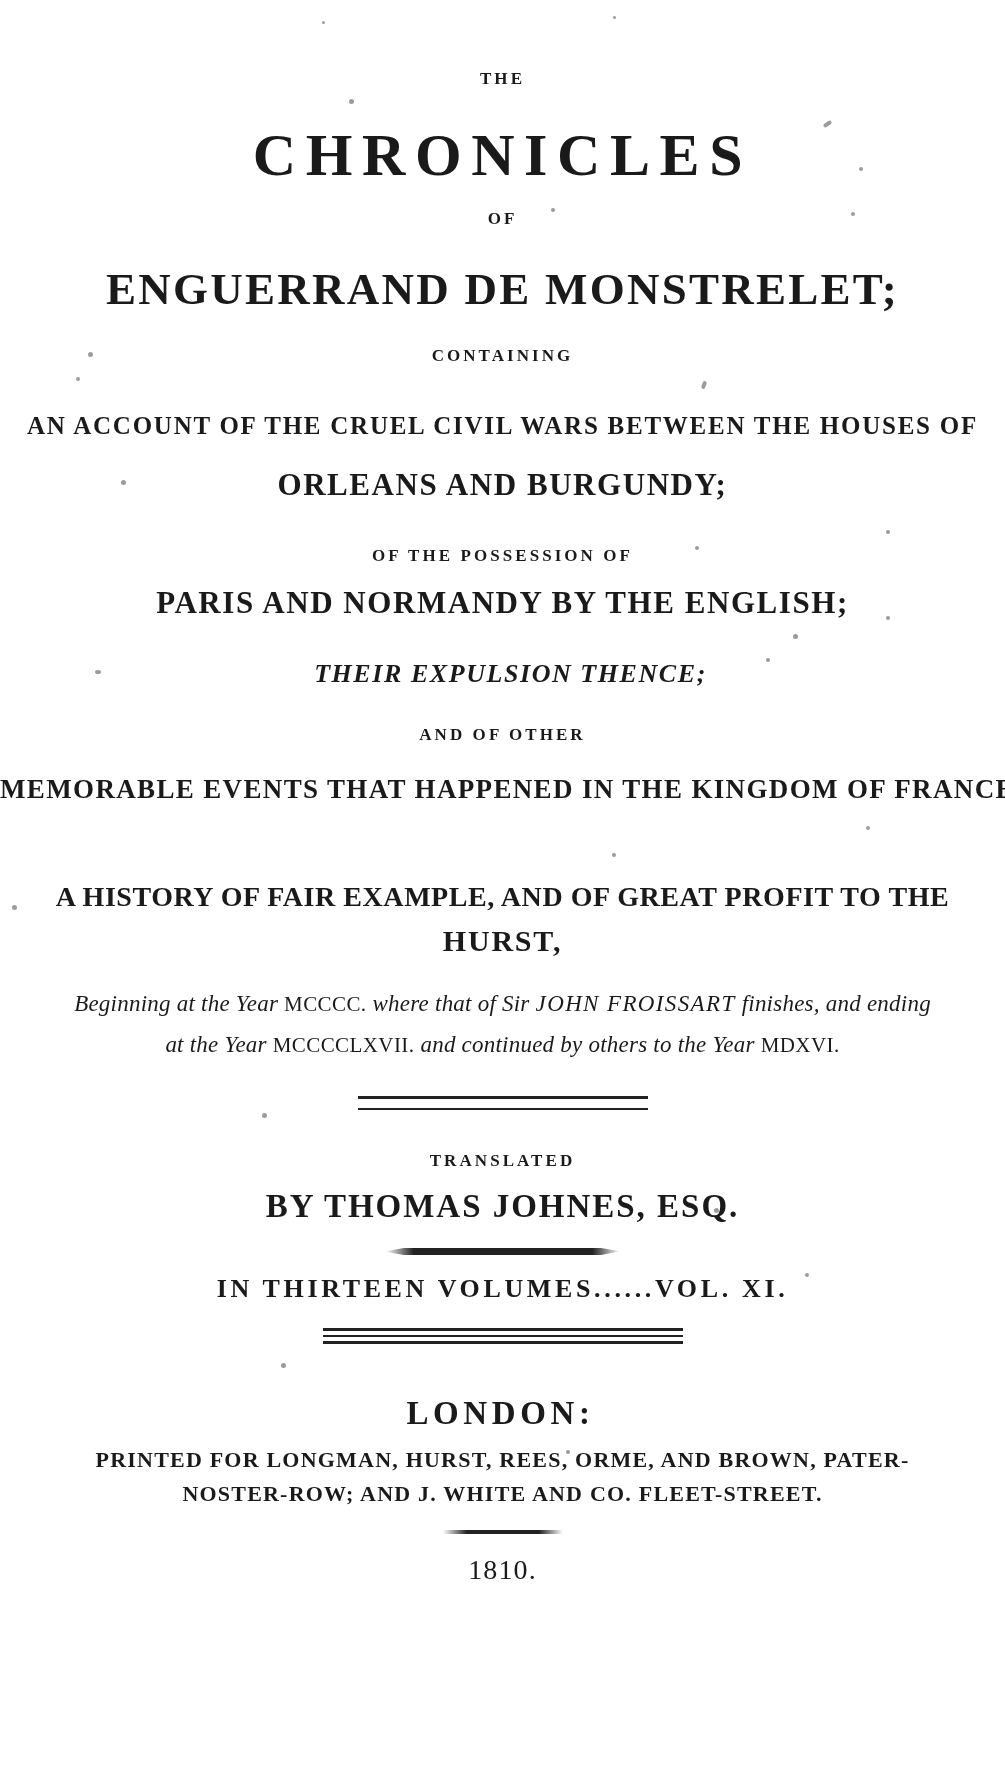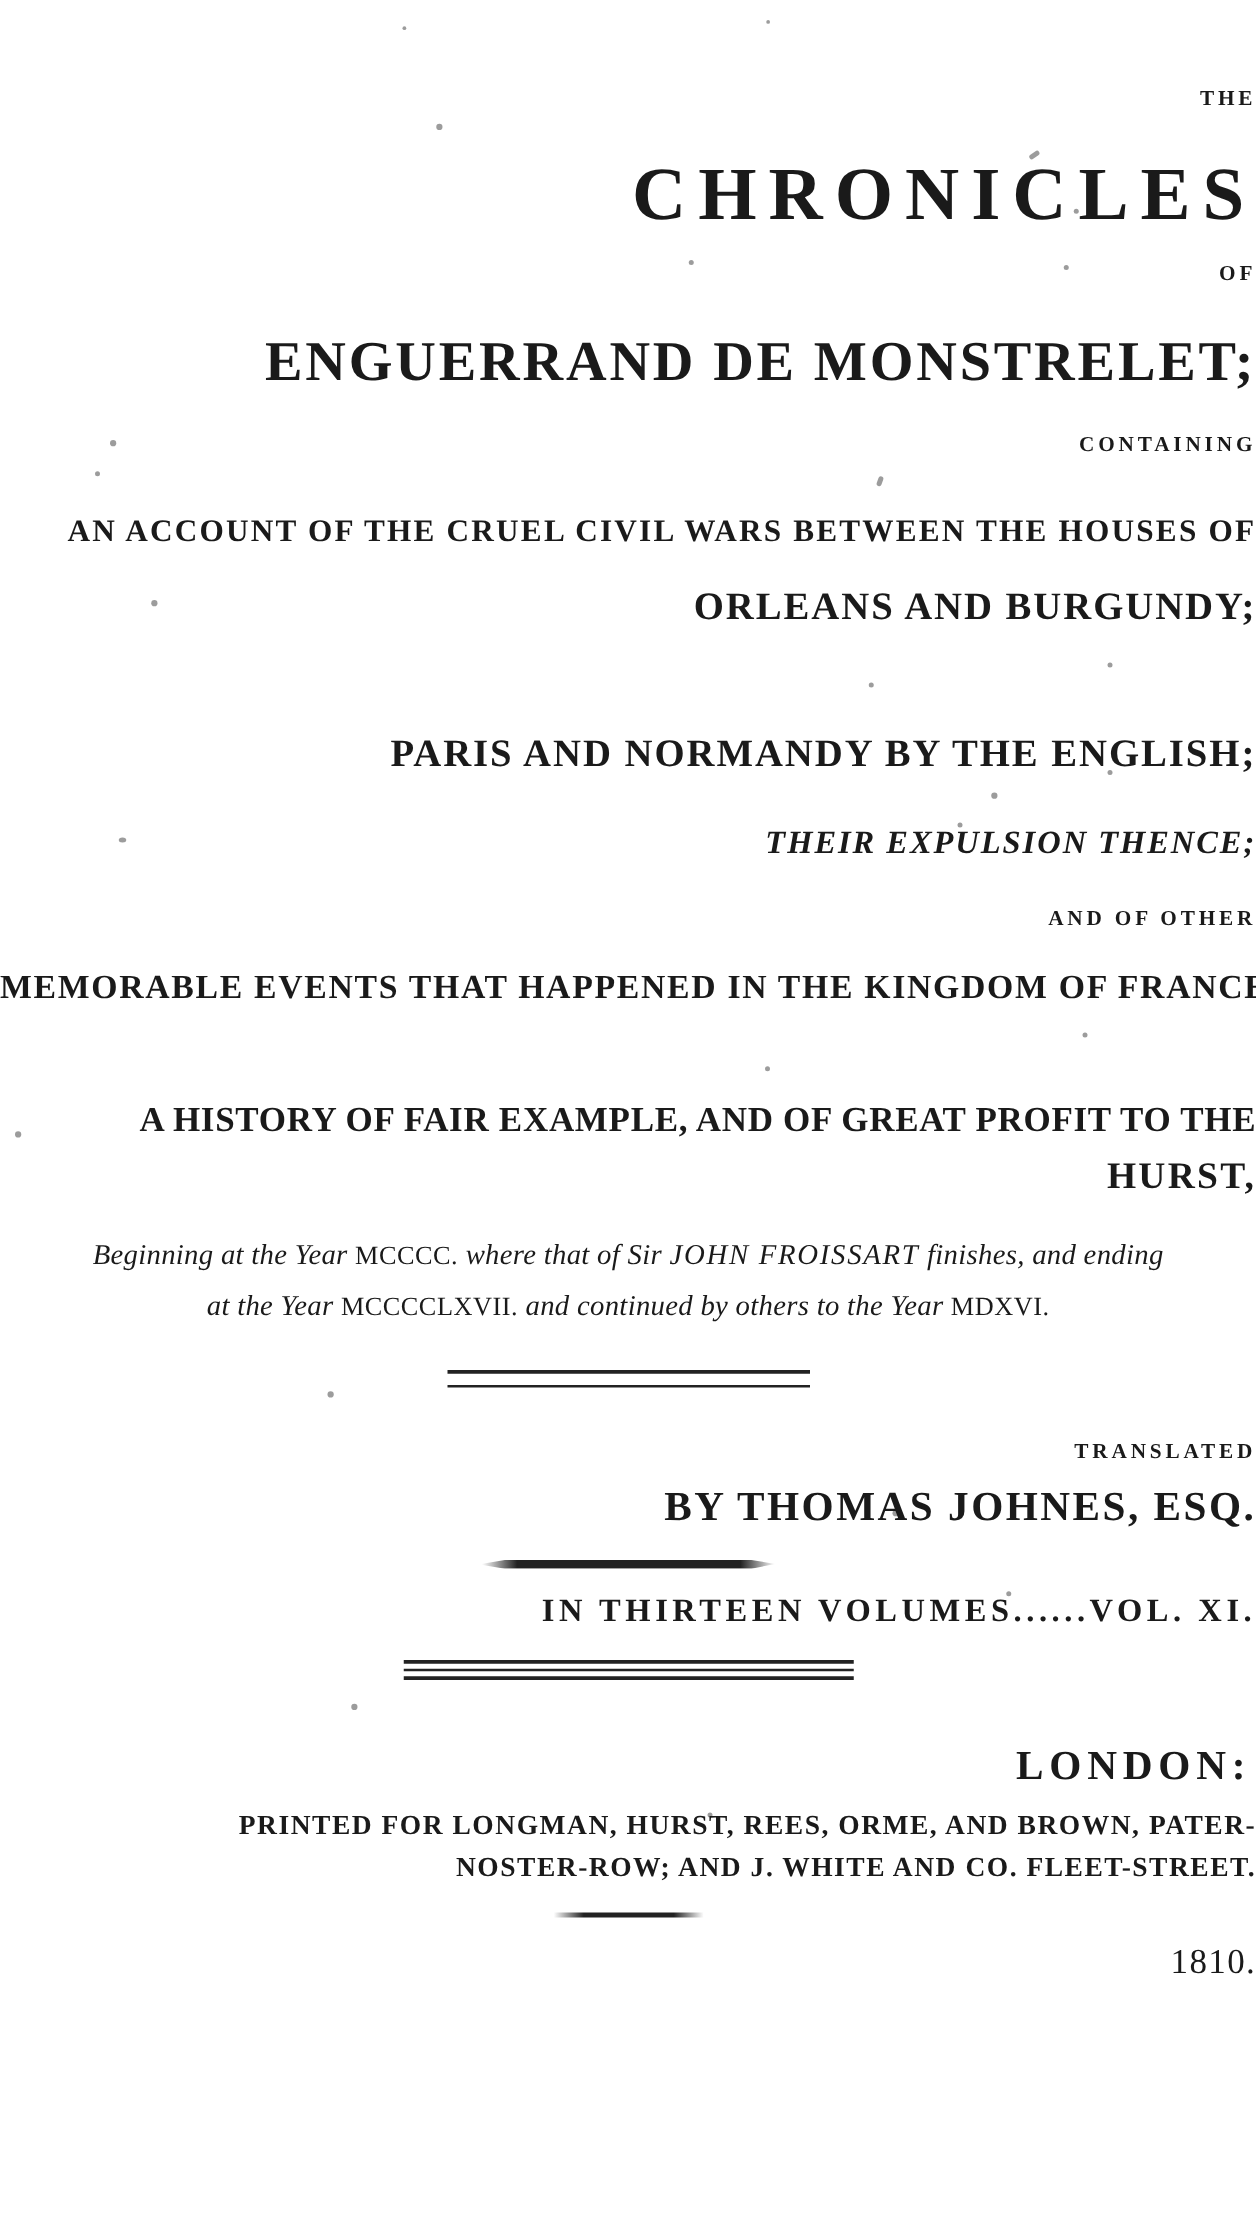--- a/index.html
+++ b/index.html
@@ -28,21 +28,21 @@
     position: relative;
     width: 1005px;
     height: 1776px;
     box-sizing: border-box;
     padding: 0;
     text-align: center;
     z-index: 2;
   }
 
   .ln {
-    text-align: right;
+    text-align: center;
     font-weight: bold;
     letter-spacing: .06em;
     line-height: 1.1;
     white-space: nowrap;
   }
 
   .tiny-caps {
     font-size: 17px;
     letter-spacing: .18em;
     font-weight: bold;
@@ -183,20 +183,21 @@
   <div class="ln tiny-caps row" style="position:absolute;left:0;right:0;top:210px;">OF</div>
 
   <div class="ln huge-caps row" style="position:absolute;left:0;right:0;top:265px;">ENGUERRAND DE MONSTRELET;</div>
 
   <div class="ln tiny-caps row" style="position:absolute;left:0;right:0;top:347px;">CONTAINING</div>
 
   <div class="ln med-caps row" style="position:absolute;left:0;right:0;top:412px;font-size:25px;">AN ACCOUNT OF THE CRUEL CIVIL WARS BETWEEN THE HOUSES OF</div>
 
   <div class="ln med-caps row" style="position:absolute;left:0;right:0;top:468px;font-size:31px;letter-spacing:.05em;">ORLEANS AND BURGUNDY;</div>
 
+  <div class="ln tiny-caps row" style="position:absolute;left:0;right:0;top:547px;">OF THE POSSESSION OF</div>
 
   <div class="ln med-caps row" style="position:absolute;left:0;right:0;top:586px;font-size:31px;letter-spacing:.05em;">PARIS AND NORMANDY BY THE ENGLISH;</div>
 
   <div class="ln ital-caps row" style="position:absolute;left:16px;right:0;top:660px;">THEIR EXPULSION THENCE;</div>
 
   <div class="ln tiny-caps row" style="position:absolute;left:0;right:0;top:726px;">AND OF OTHER</div>
 
   <div class="ln med-caps row" style="position:absolute;left:0;right:0;top:775px;font-size:27px;letter-spacing:.05em;">MEMORABLE EVENTS THAT HAPPENED IN THE KINGDOM OF FRANCE,</div>
 
 

